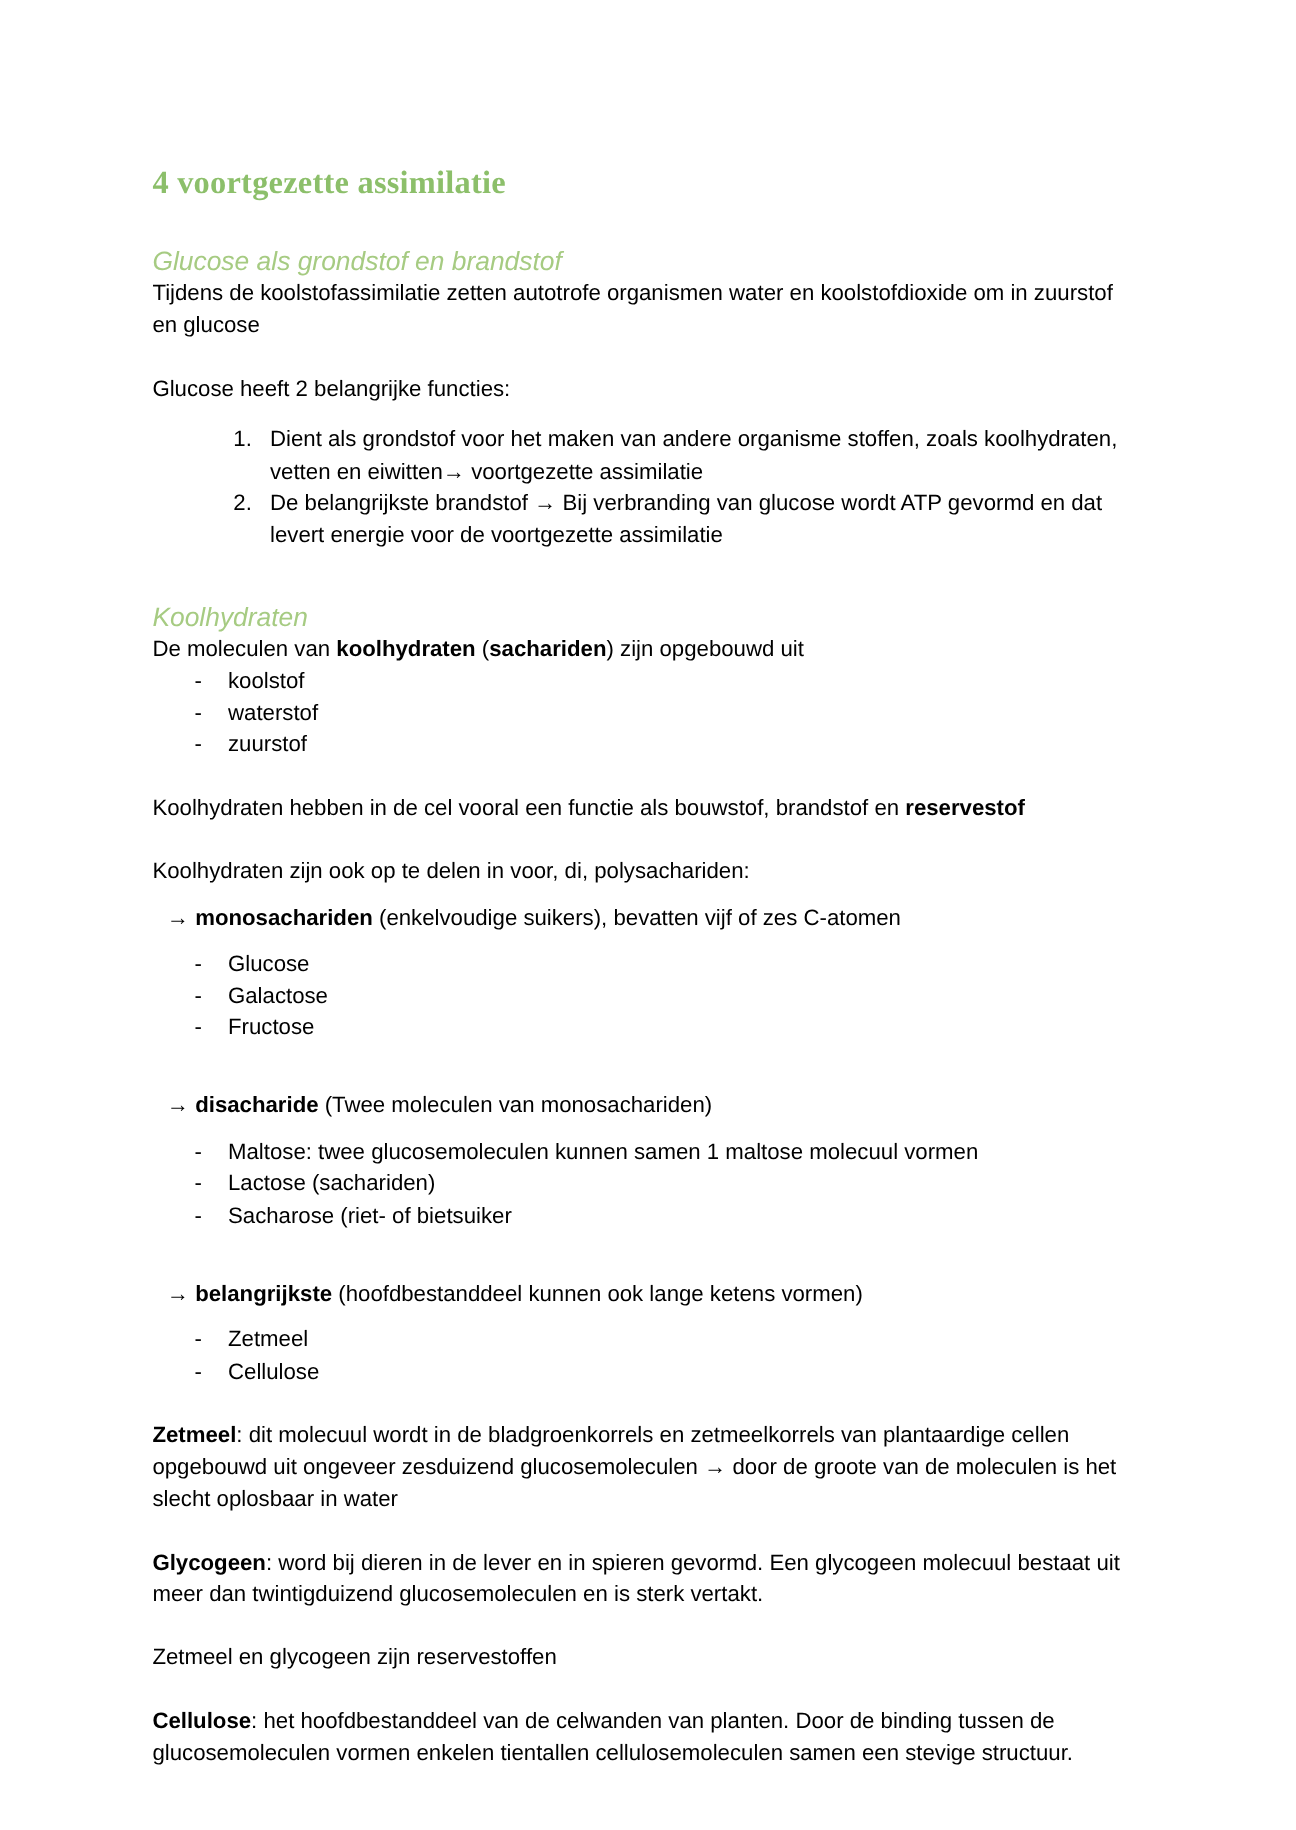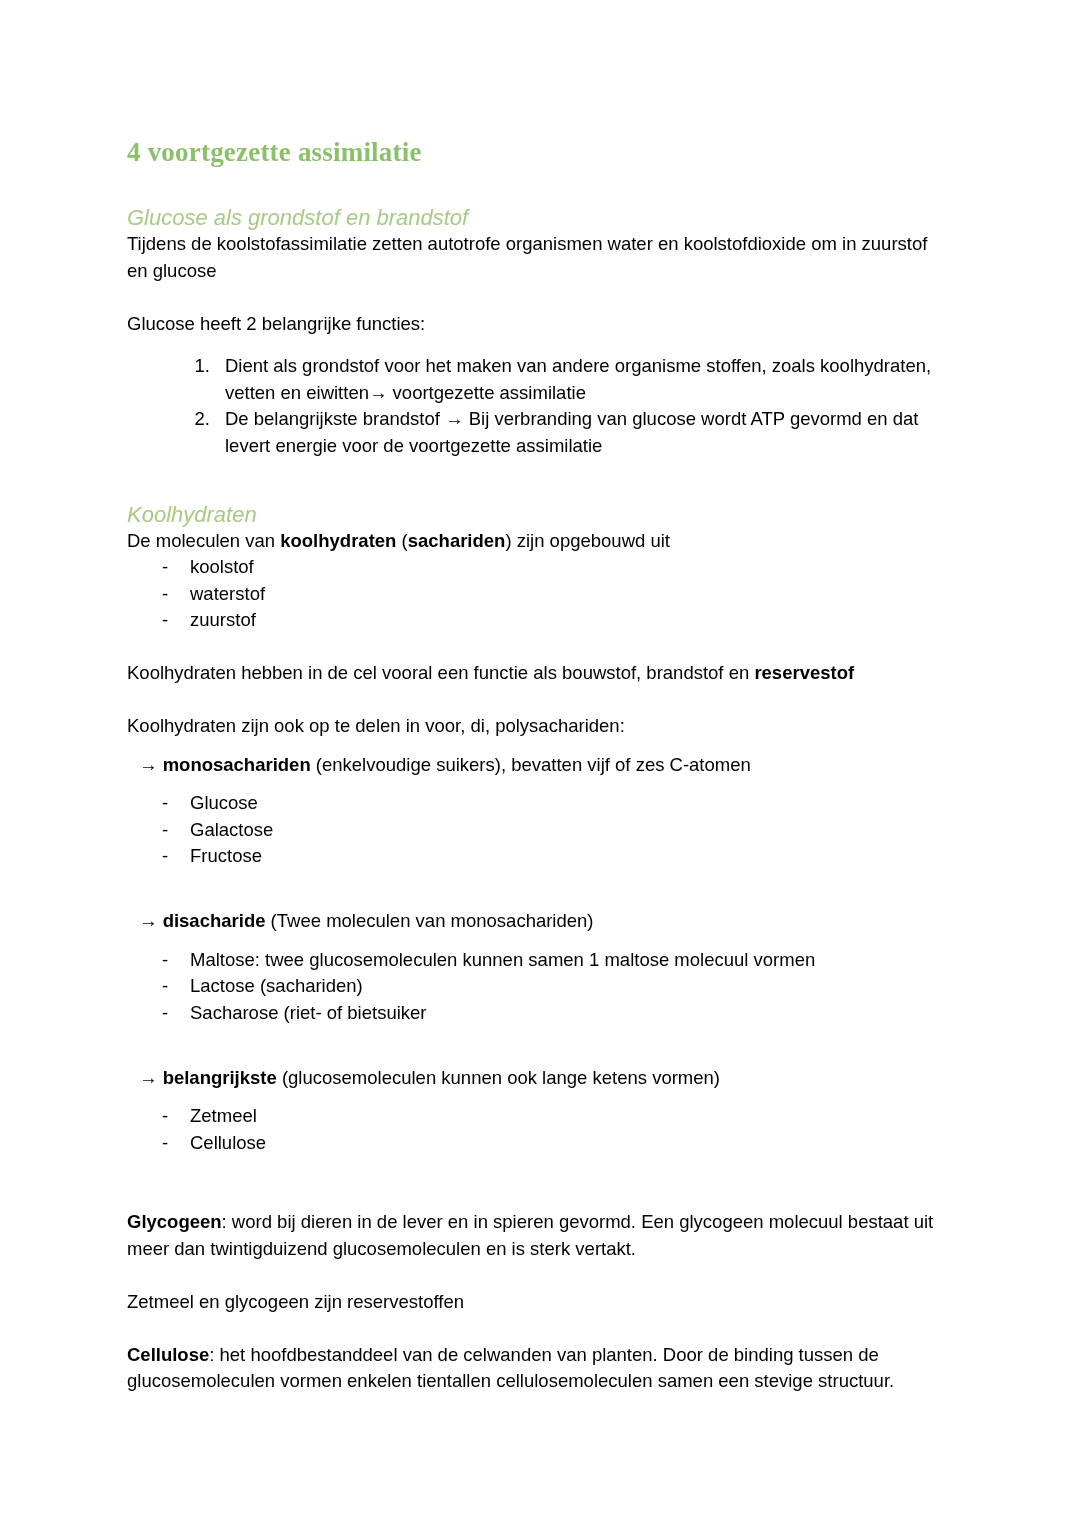--- a/index.html
+++ b/index.html
@@ -140,29 +140,30 @@
   <p class="arrow-line"><span>→ </span><b>disacharide</b><span> (Twee moleculen van monosachariden)</span></p>
 
   <ul class="dash-list">
     <li><span class="dash-mark">-</span><span>Maltose: twee glucosemoleculen kunnen samen 1 maltose molecuul vormen</span></li>
     <li><span class="dash-mark">-</span><span>Lactose (sachariden)</span></li>
     <li><span class="dash-mark">-</span><span>Sacharose (riet- of bietsuiker</span></li>
   </ul>
 
   <div class="blank-line"></div>
 
-  <p class="arrow-line"><span>→ </span><b>belangrijkste</b><span> (glucosemoleculen kunnen ook lange ketens vormen)</span></p>
+  <p class="arrow-line"><span>→ </span><b>belangrijkste</b><span> (hoofdbestanddeel kunnen ook lange ketens vormen)</span></p>
 
   <ul class="dash-list">
     <li><span class="dash-mark">-</span><span>Zetmeel</span></li>
     <li><span class="dash-mark">-</span><span>Cellulose</span></li>
   </ul>
 
   <div class="blank-line"></div>
 
+  <p class="body-text"><b>Zetmeel</b><span>: dit molecuul wordt in de bladgroenkorrels en zetmeelkorrels van plantaardige cellen opgebouwd uit ongeveer zesduizend glucosemoleculen → door de groote van de moleculen is het slecht oplosbaar in water</span></p>
 
   <div class="blank-line"></div>
 
   <p class="body-text"><b>Glycogeen</b><span>: word bij dieren in de lever en in spieren gevormd. Een glycogeen molecuul bestaat uit meer dan twintigduizend glucosemoleculen en is sterk vertakt.</span></p>
 
   <div class="blank-line"></div>
 
   <p class="body-text">Zetmeel en glycogeen zijn reservestoffen</p>
 
   <div class="blank-line"></div>

